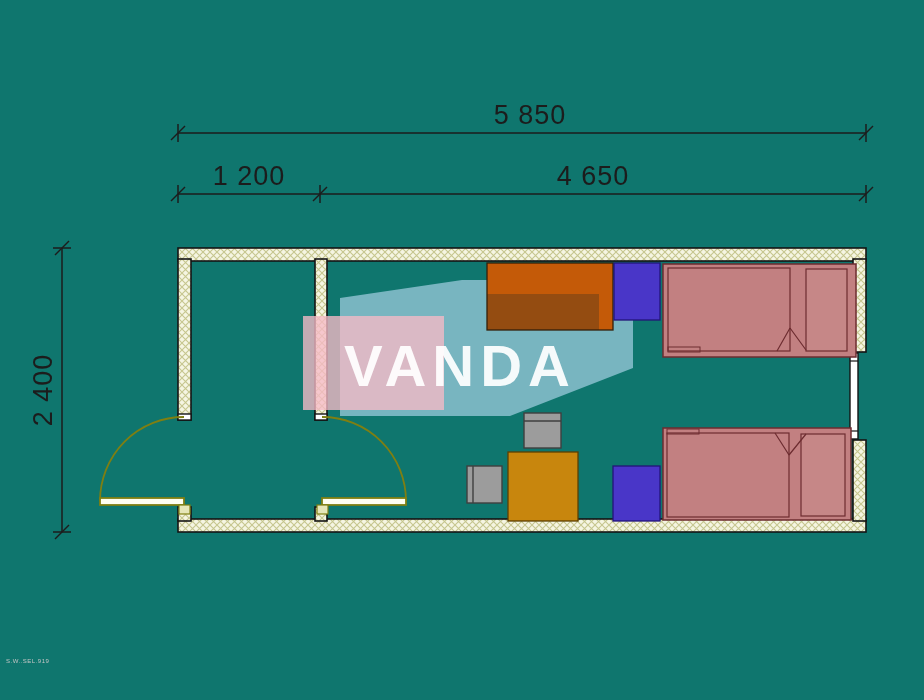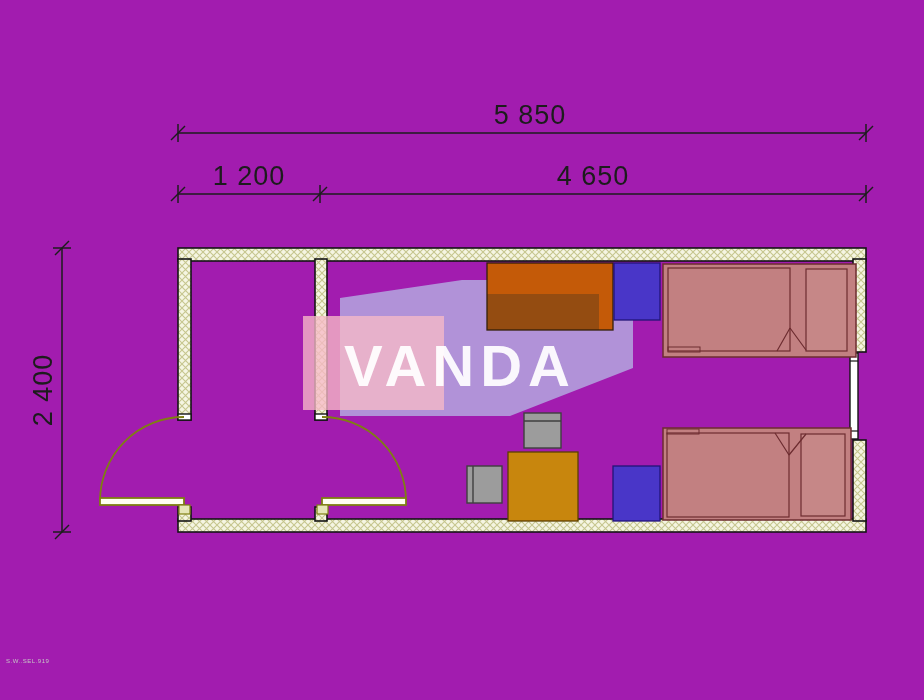--- a/index.html
+++ b/index.html
@@ -1,17 +1,17 @@
 <!DOCTYPE html>
 <html><head>
 <meta charset="utf-8">
 <style>
   html,body{margin:0;padding:0;background:#ffffff;}
   #stage{
-    position:relative;width:924px;height:700px;background:#a21caf;overflow:hidden;
+    position:relative;width:924px;height:700px;background:#0f766e;overflow:hidden;
     font-family:"Liberation Sans", sans-serif;
   }
   svg text{font-family:"Liberation Sans", sans-serif;}
   .dim-text{font-size:27px;fill:#1c1c1c;letter-spacing:1px;}
   .wm-text{font-size:58px;font-weight:bold;fill:#ffffff;fill-opacity:.93;letter-spacing:6px;}
   #corner-note{
     position:absolute;left:6px;top:658px;font-size:6px;color:#c6c6c6;
     letter-spacing:.5px;white-space:nowrap;
   }
 </style>

